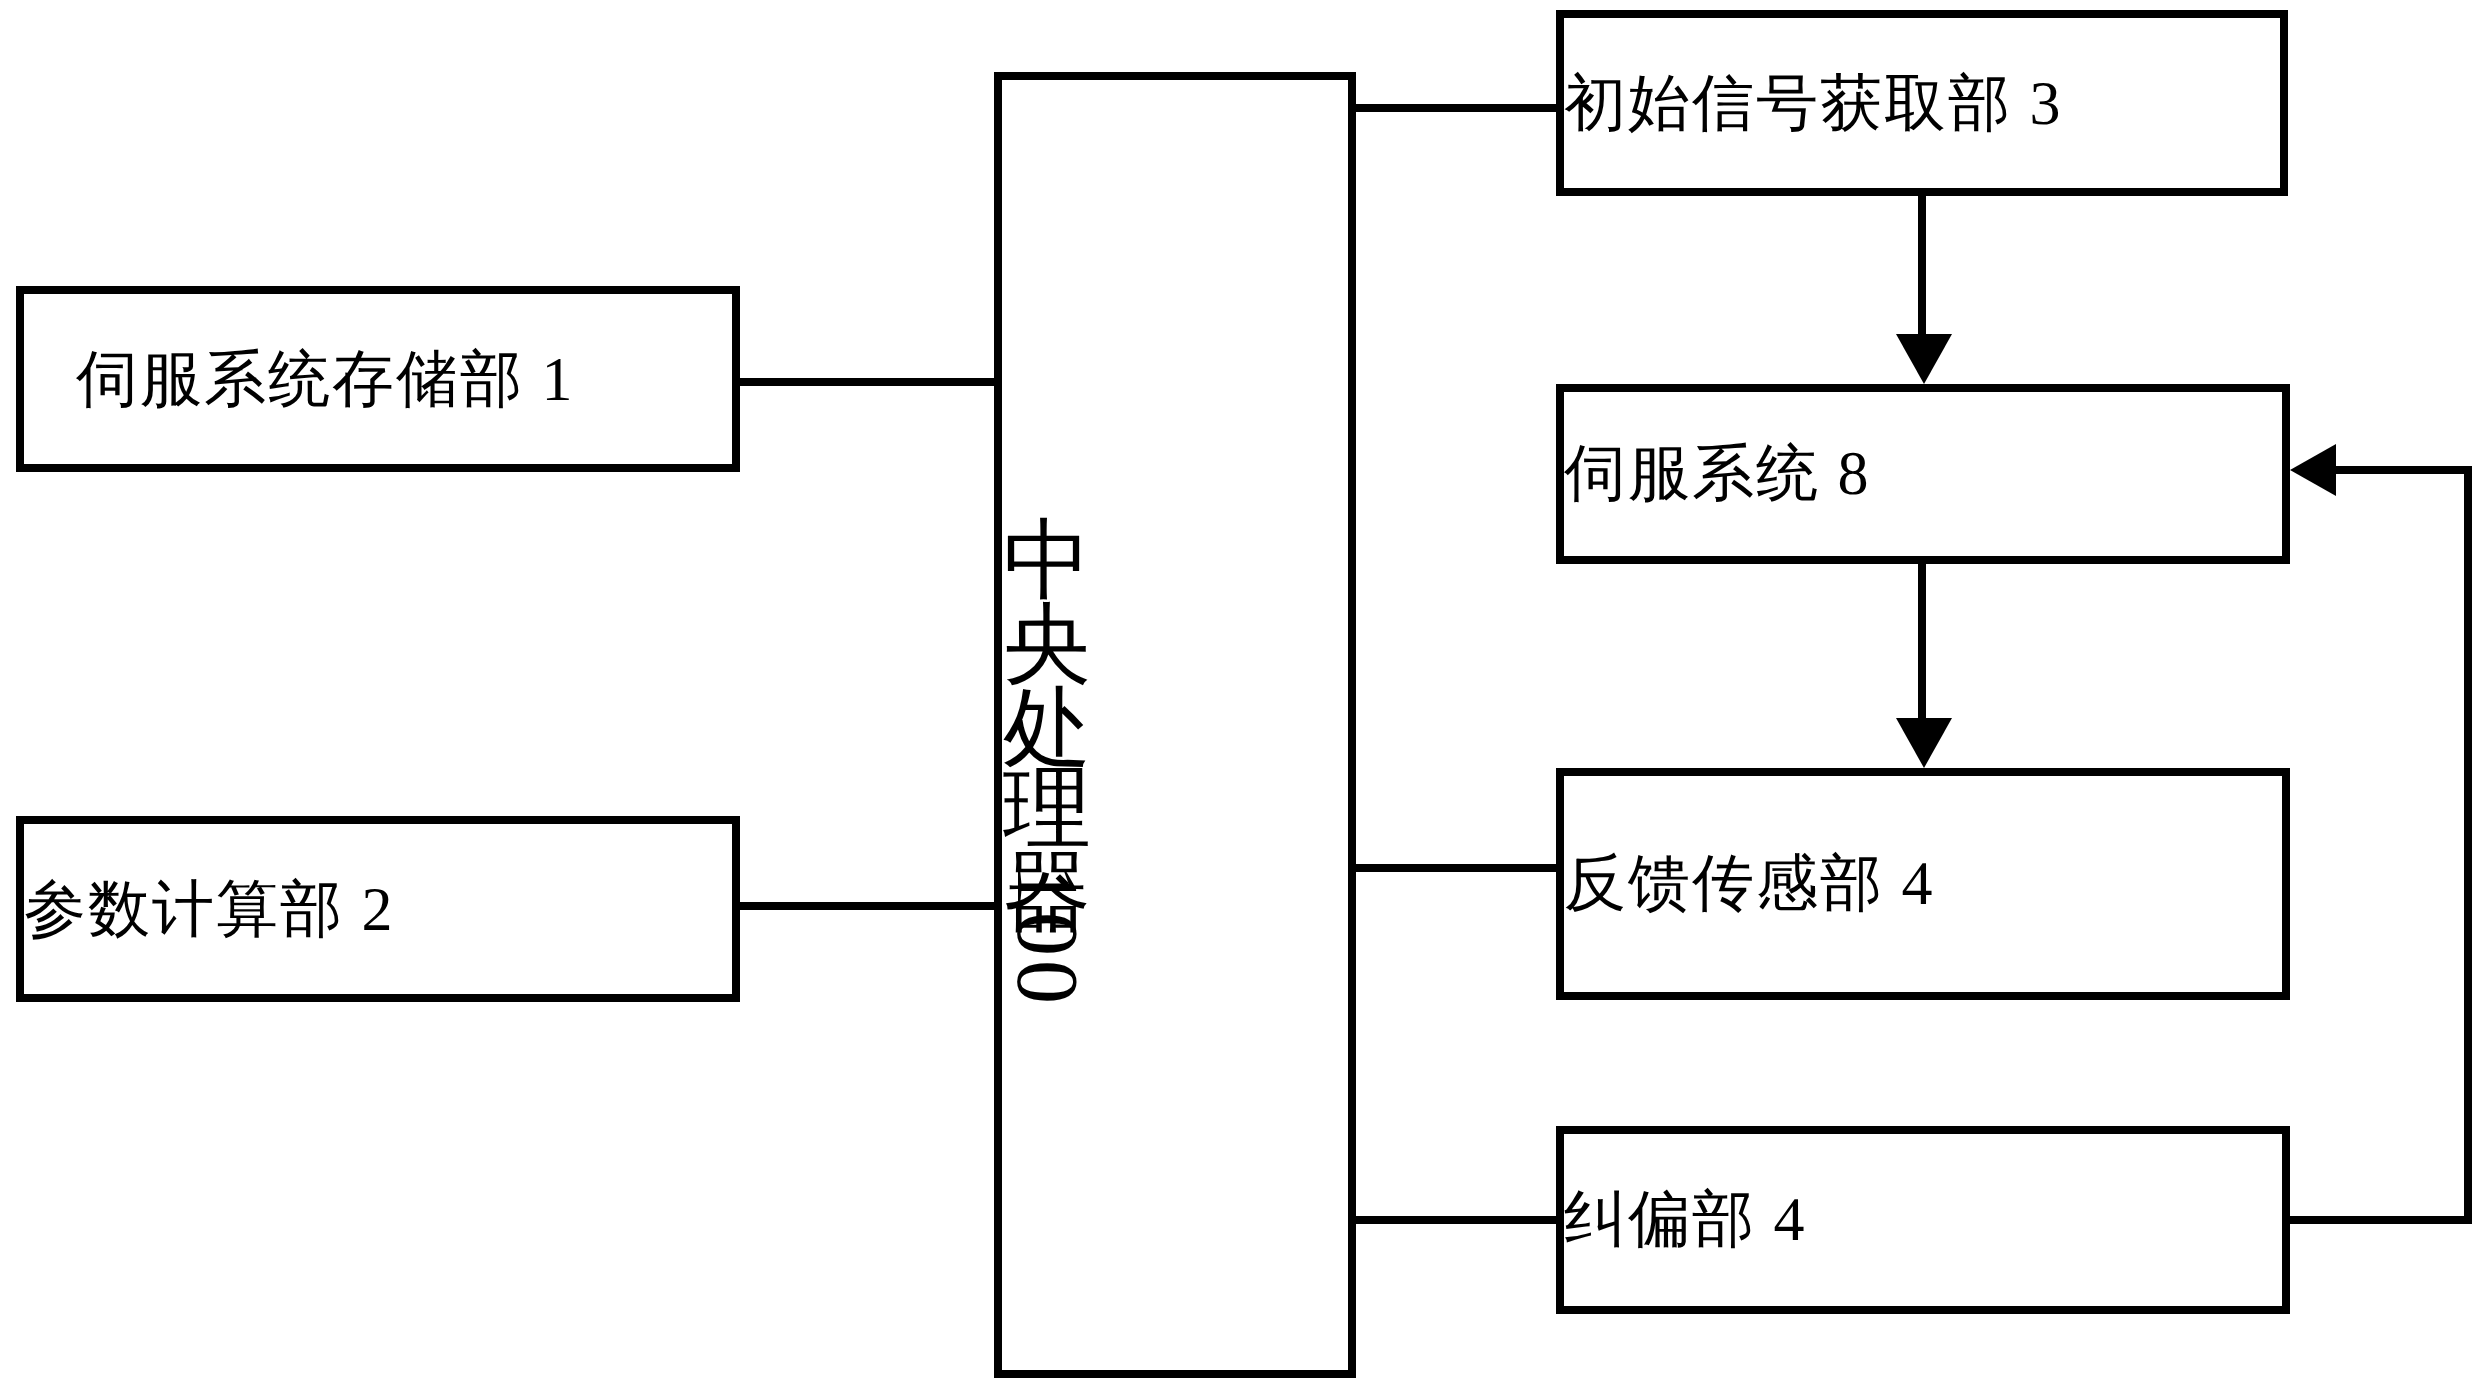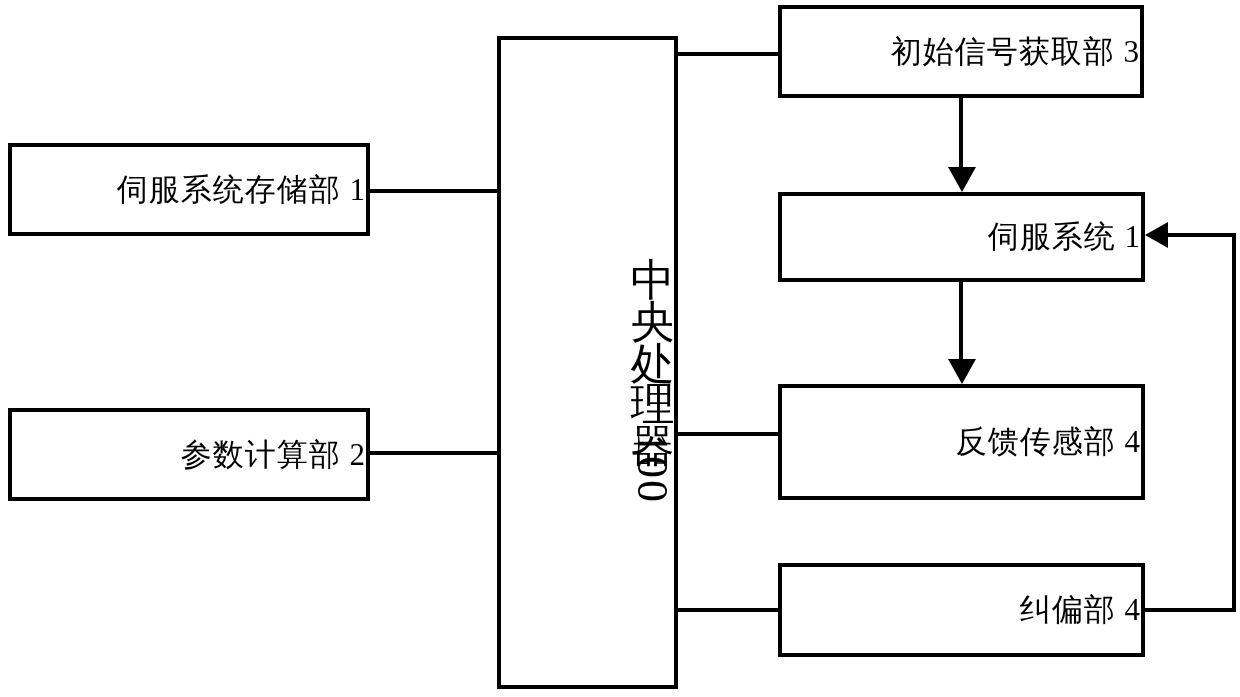--- a/index.html
+++ b/index.html
@@ -16,31 +16,31 @@
     color: #000000;
     overflow: hidden;
   }
   .node {
     position: absolute;
     box-sizing: border-box;
     border: 4px solid #000000;
     background: #ffffff;
     display: flex;
     align-items: center;
-    justify-content: flex-end;
+    justify-content: flex-start;
     font-family: Liberation Serif, serif;
   }
   .node-label {
     font-size: 31px;
     white-space: nowrap;
     letter-spacing: 1px;
   }
   
   .n-servo-storage   { left: 8px;   top: 143px; width: 362px; height: 93px; padding-left: 26px; }
-  .n-param-calc      { left: 8px;   top: 408px; width: 362px; height: 93px; padding-left: 40px; }
+  .n-param-calc      { left: 8px;   top: 408px; width: 362px; height: 93px; }
   
   .n-cpu             { left: 497px; top: 36px;  width: 181px; height: 653px; }
   .cpu-label {
     writing-mode: vertical-rl;
     text-orientation: mixed;
     font-size: 44px;
     line-height: 1;
     display: inline-block;
   }
   .cpu-label .cjk   { letter-spacing: 42px; }
@@ -101,21 +101,21 @@
 
   <div class="node n-cpu">
     <span class="cpu-label"><span class="cjk">中央处理器</span><span class="num">100</span></span>
   </div>
 
   <div class="node n-initial-signal">
     <span class="node-label">初始信号获取部 3</span>
   </div>
 
   <div class="node n-servo-system">
-    <span class="node-label">伺服系统 1</span>
+    <span class="node-label">伺服系统 8</span>
   </div>
 
   <div class="node n-feedback-sensor">
     <span class="node-label">反馈传感部 4</span>
   </div>
 
   <div class="node n-correction">
     <span class="node-label">纠偏部 4</span>
   </div>
 

